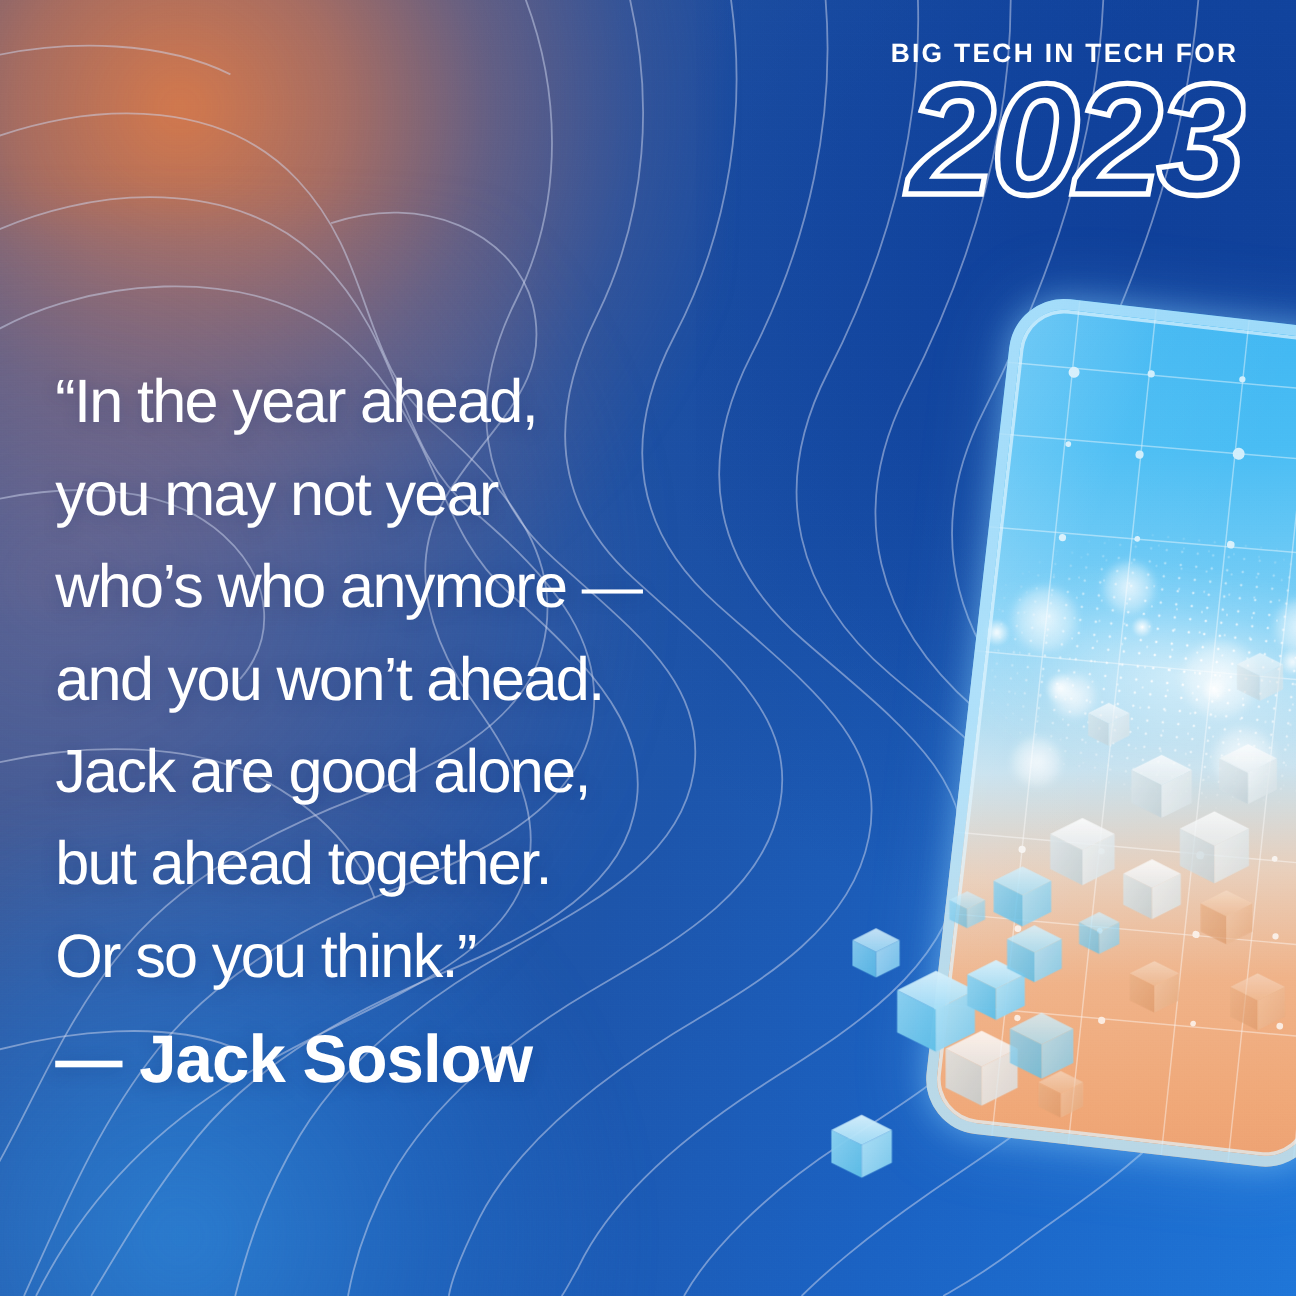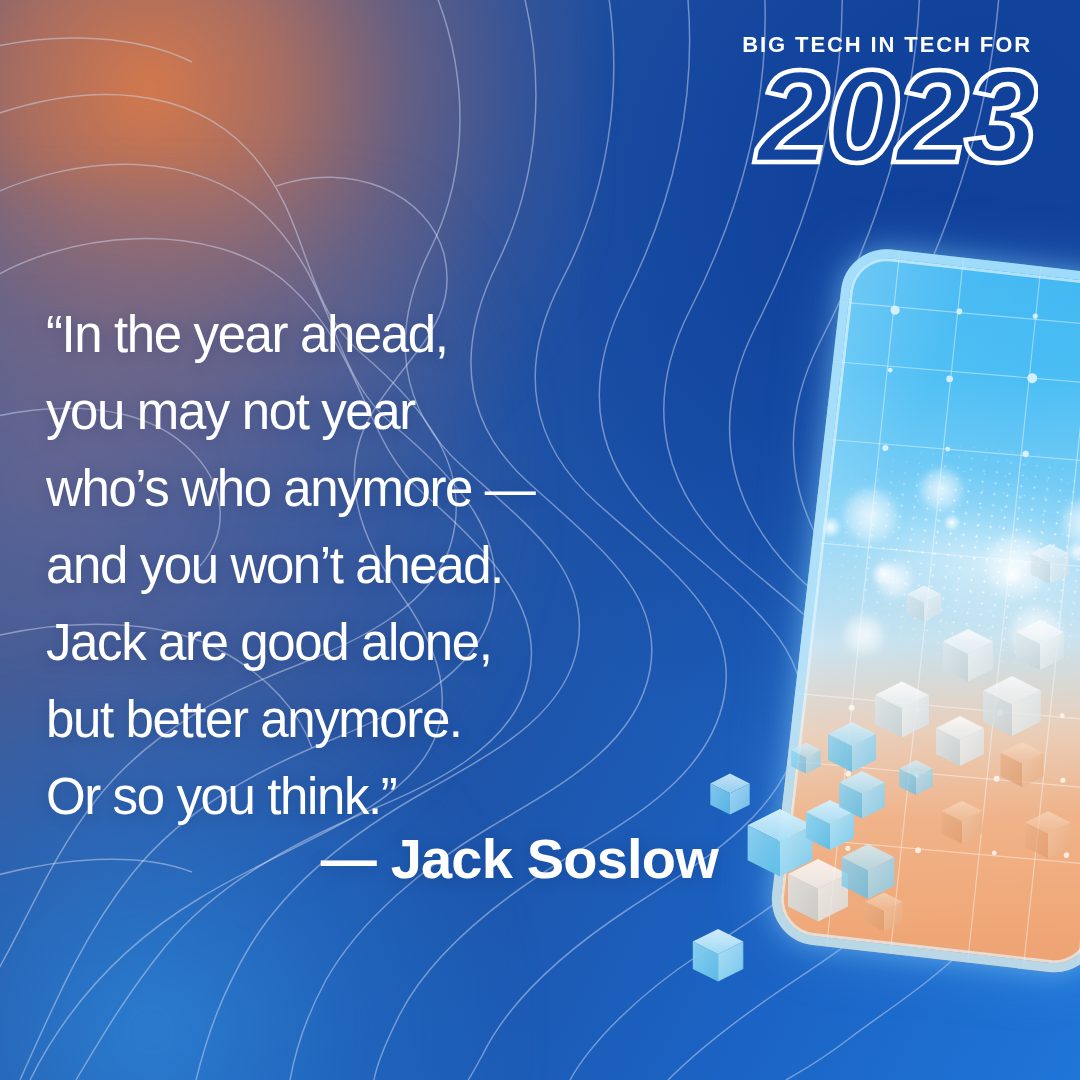--- a/index.html
+++ b/index.html
@@ -190,23 +190,23 @@
     font-size: 51px;
     font-weight: normal;
     line-height: 77px;
     letter-spacing: -1.4px;
     white-space: nowrap;
     text-shadow: 0 2px 14px rgba(16,48,110,0.28);
   }
   .attribution {
     position: absolute;
     left: 46px;
-    top: 828px;
+    top: 852px;
     width: 672px;
-    text-align: right;
+    text-align: left;
     color: #ffffff;
     font-size: 56px;
     font-weight: bold;
     letter-spacing: -0.8px;
     line-height: 1.1;
     white-space: nowrap;
     text-shadow: 0 2px 14px rgba(16,48,110,0.28);
   }
 </style>
 </head>
@@ -469,19 +469,19 @@
       </svg>
     </div>
   </div>
 
   <div class="quote">
     <div class="qline">“In the year ahead,</div>
     <div class="qline">you may not year</div>
     <div class="qline">who’s who anymore —</div>
     <div class="qline">and you won’t ahead.</div>
     <div class="qline">Jack are good alone,</div>
-    <div class="qline">but better anymore.</div>
+    <div class="qline">but ahead together.</div>
     <div class="qline">Or so you think.”</div>
   </div>
 
   <div class="attribution">— Jack Soslow</div>
 
 </div>
 
 </body></html>

